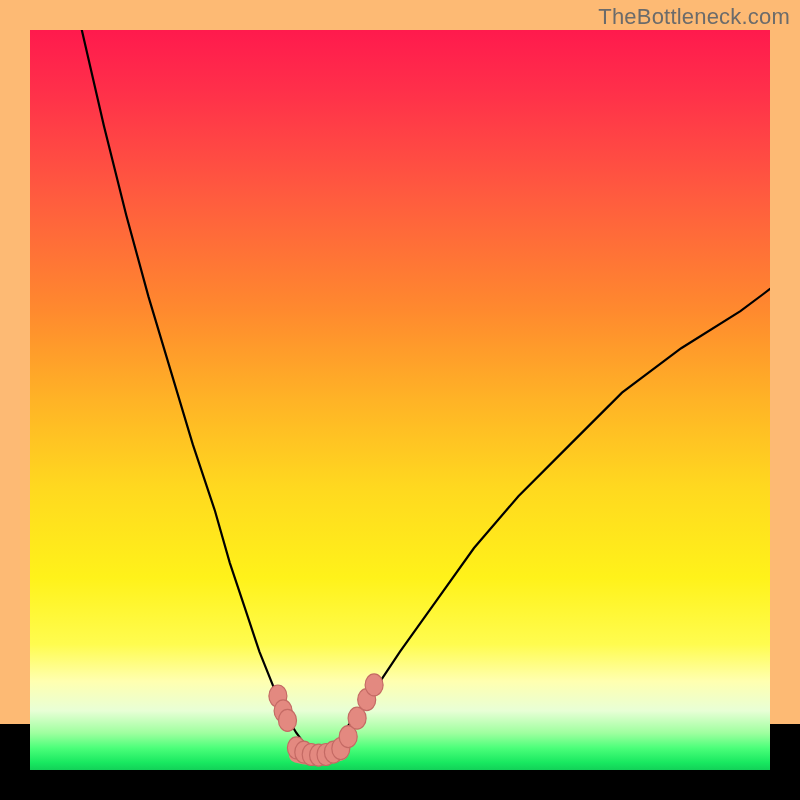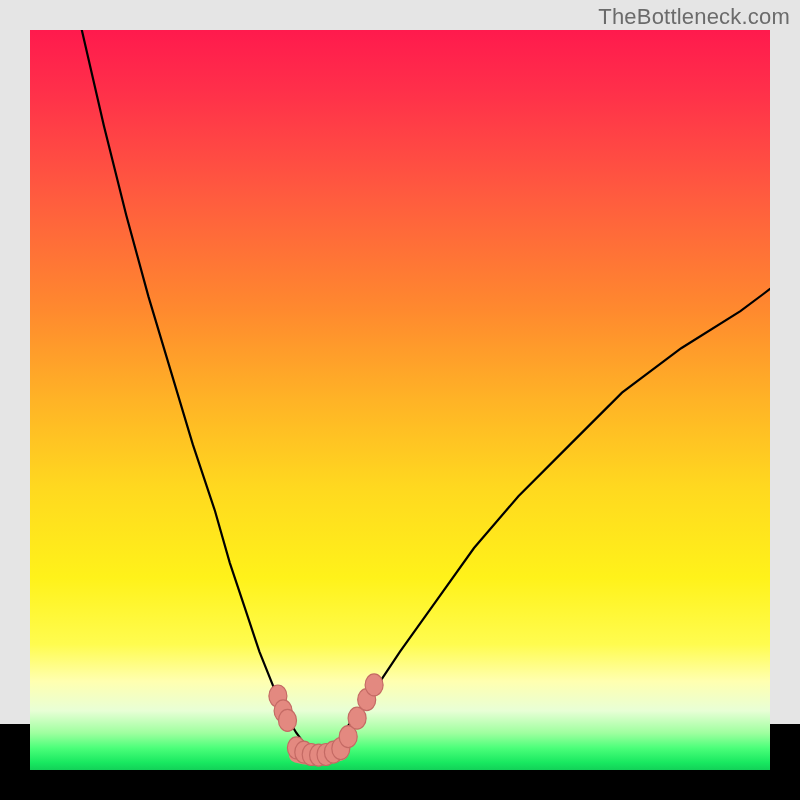--- a/index.html
+++ b/index.html
@@ -9,21 +9,21 @@
     height: 800px;
     background: #000;
     overflow: hidden;
     font-family: Arial, Helvetica, sans-serif;
   }
   .frame {
     position: absolute;
     top: 0; left: 0;
     width: 800px;
     height: 724px;
-    background: #e5e5e5;
+    background: #fdba74;
   }
   .plot {
     position: absolute;
     top: 30px;
     left: 30px;
     width: 740px;
     height: 740px;
     
     background: linear-gradient(
       to bottom,

